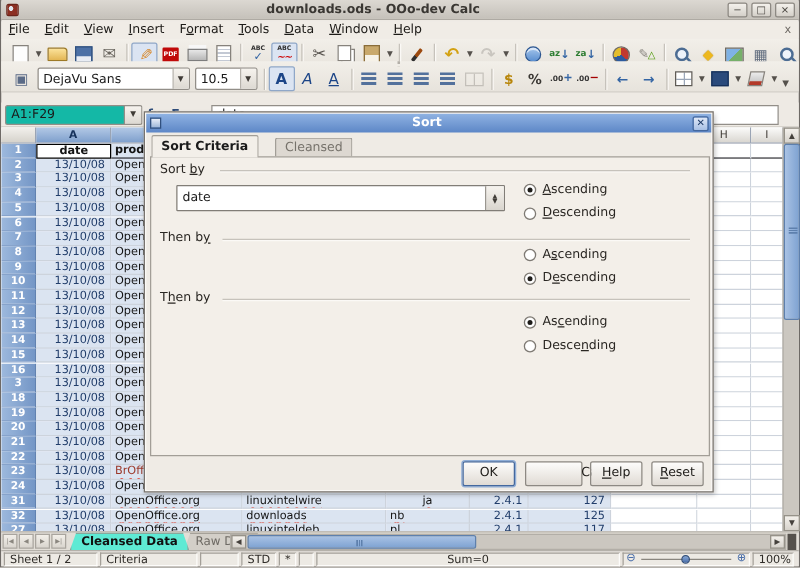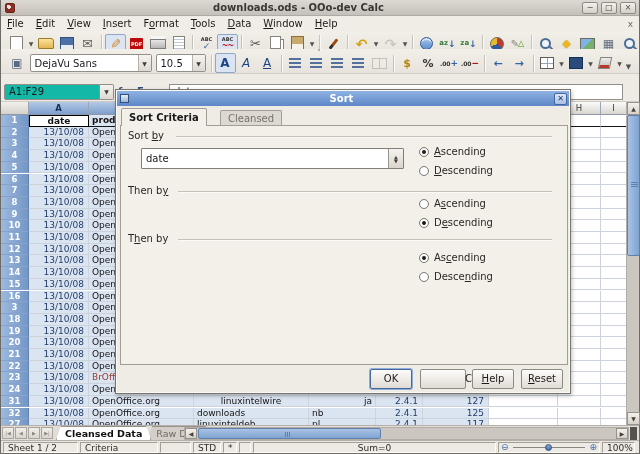--- a/index.html
+++ b/index.html
@@ -137,21 +137,21 @@
   #vthumb::after{content:"";position:absolute;left:3px;top:66px;width:7px;height:5px;
     background:repeating-linear-gradient(#5e80ad 0 1px,transparent 1px 2px);}
   
   #tabbar{position:absolute;left:1px;top:425px;right:1px;height:15px;background:#e2ded7;
     border-top:1px solid #b5b1aa;display:flex;align-items:flex-end;}
   .nav-btn{width:12px;height:12px;margin:0 0 1px 1px;border:1px solid #a9a59e;background:linear-gradient(#f2efe9,#d9d5ce);
     font-size:5px;color:#8a867f;display:flex;align-items:center;justify-content:center;}
   .sheet-tab{height:14px;padding:0 8px;font-size:9.5px;line-height:13px;color:#6e6a64;
     background:#d3cfc8;border:1px solid #969289;border-bottom:none;margin-left:-4px;
     clip-path:polygon(5px 0,calc(100% - 5px) 0,100% 100%,0 100%);}
-  .sheet-tab.active{background:#ffffff;color:#111;font-weight:bold;z-index:2;}
+  .sheet-tab.active{background:#5eead4;color:#111;font-weight:bold;z-index:2;}
   #hscroll{position:absolute;left:183px;top:1px;right:10px;height:13px;background:#cbc7c0;border:1px solid #b2aea7;}
   #hthumb{position:absolute;left:13px;top:0;width:183px;height:11px;border:1px solid #5e80ad;border-radius:2px;
     background:linear-gradient(#a9c2e4,#7fa3d2);}
   #hthumb::after{content:"";position:absolute;top:3px;left:86px;width:5px;height:5px;
     background:repeating-linear-gradient(to right,#5e80ad 0 1px,transparent 1px 2px);}
   .hsc{position:absolute;top:0;width:12px;height:11px;background:linear-gradient(#f4f1ec,#d6d2cb);
     border:1px solid #969289;font-size:6px;display:flex;align-items:center;justify-content:center;color:#45413c;}
   #tab-corner{position:absolute;right:2px;top:1px;width:7px;height:13px;background:#55514c;}
   
   #statusbar{position:absolute;left:1px;top:440px;right:1px;height:13px;background:#e9e5df;
@@ -613,22 +613,22 @@
           <div class="cell sel" style="left: 375px; width: 47px; text-align: right;"></div>
           <div class="cell sel" style="left: 422px; width: 66px; text-align: right;"></div>
           <div class="cell" style="left: 488px; width: 69px; text-align: left;"></div>
           <div class="cell" style="left: 557px; width: 43px; text-align: left;"></div>
           <div class="cell" style="left: 600px; width: 26px; text-align: left;"></div>
         </div>
         <div class="row" style="top: 280.8px; height: 11.7px;">
           <div class="rowh">31</div>
           <div class="cell sel num" style="left: 28px; width: 60px; text-align: right;">13/10/08</div>
           <div class="cell sel spell" style="left: 88px; width: 105px; text-align: left;">OpenOffice.org</div>
-          <div class="cell sel spell" style="left: 193px; width: 115px; text-align: center;">linuxintelwire</div>
-          <div class="cell sel spell" style="left: 308px; width: 67px; text-align: right;">ja</div>
+          <div class="cell sel spell" style="left: 193px; width: 115px; text-align: left;">linuxintelwire</div>
+          <div class="cell sel spell" style="left: 308px; width: 67px; text-align: center;">ja</div>
           <div class="cell sel num" style="left: 375px; width: 47px; text-align: right;">2.4.1</div>
           <div class="cell sel num" style="left: 422px; width: 66px; text-align: right;">127</div>
           <div class="cell" style="left: 488px; width: 69px; text-align: left;"></div>
           <div class="cell" style="left: 557px; width: 43px; text-align: left;"></div>
           <div class="cell" style="left: 600px; width: 26px; text-align: left;"></div>
         </div>
         <div class="row" style="top: 292.5px; height: 11.7px;">
           <div class="rowh">32</div>
           <div class="cell sel num" style="left: 28px; width: 60px; text-align: right;">13/10/08</div>
           <div class="cell sel spell" style="left: 88px; width: 105px; text-align: left;">OpenOffice.org</div>

